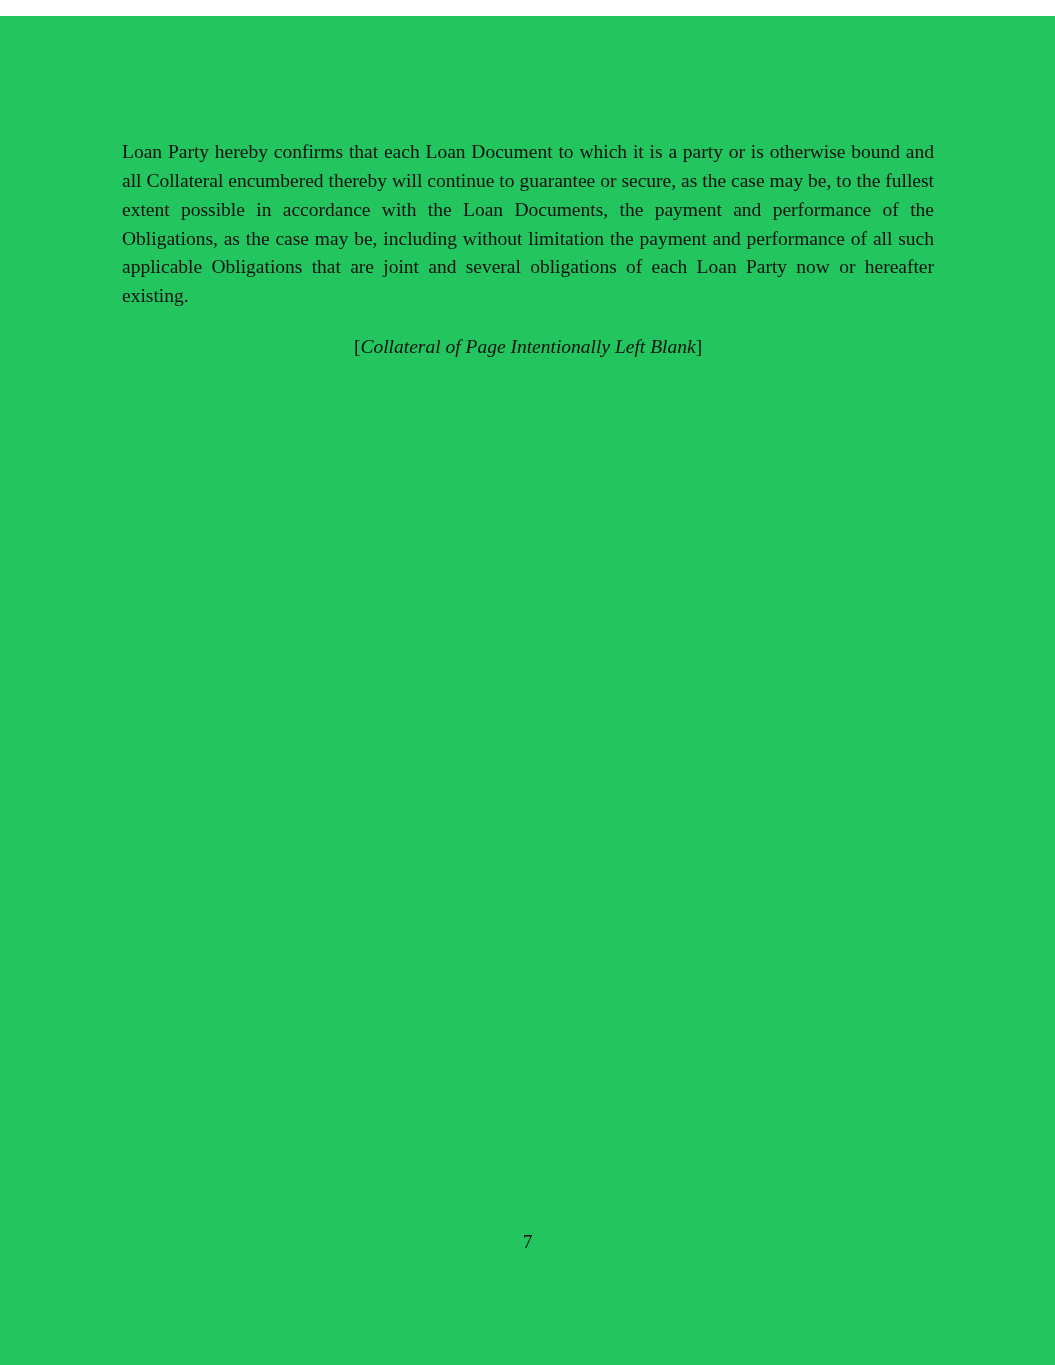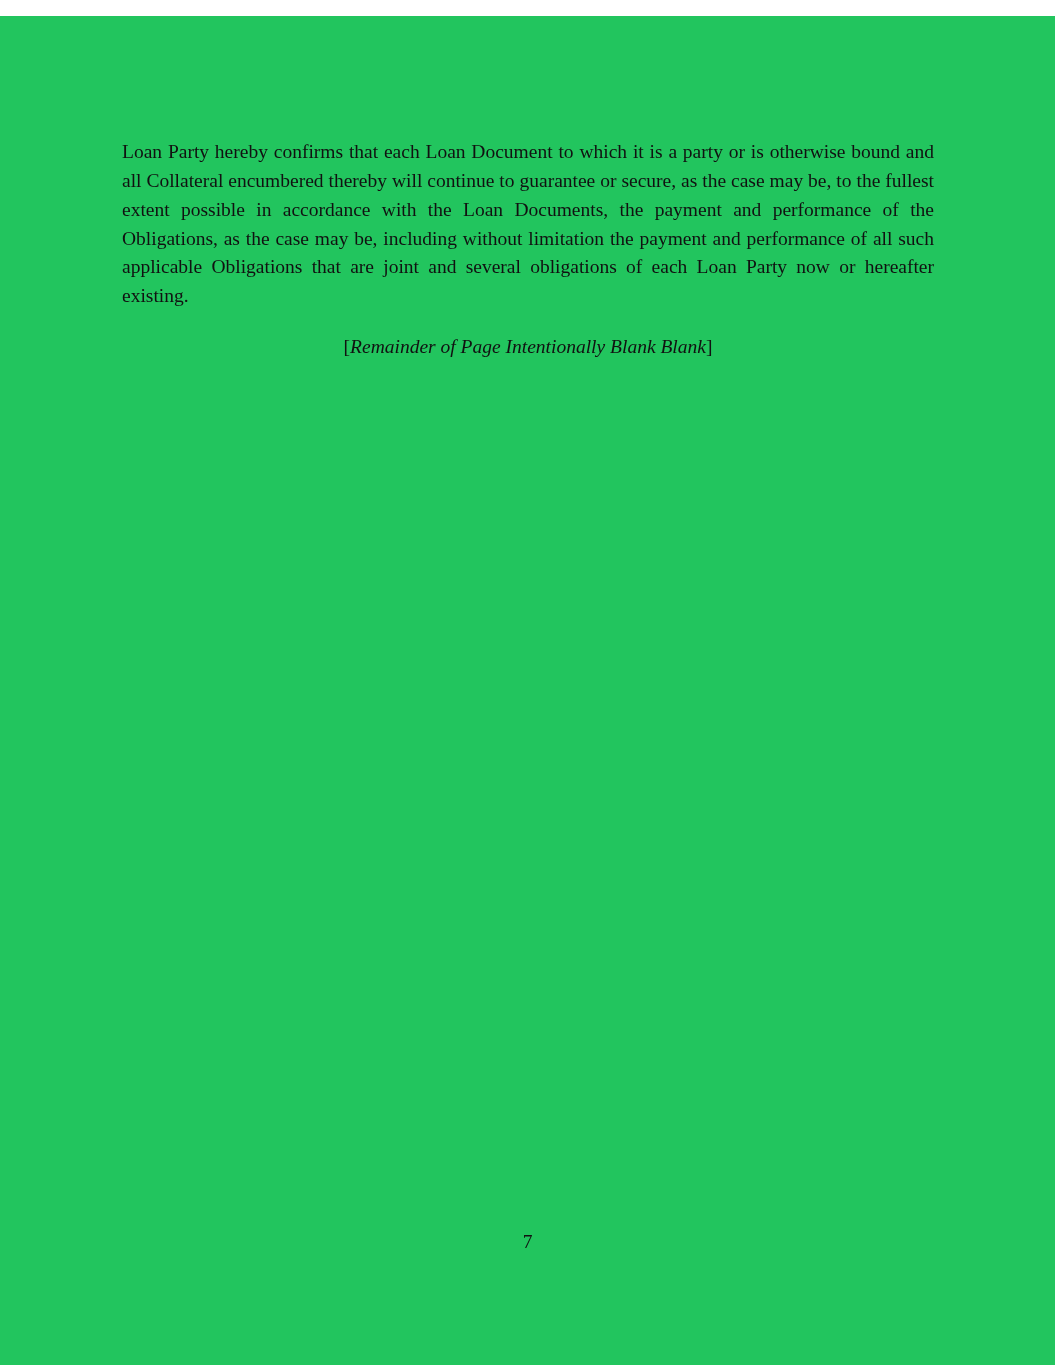--- a/index.html
+++ b/index.html
@@ -55,20 +55,20 @@
 </head>
 <body>
 
 <div class="page">
 
   <div class="content">
 
     <p class="body-paragraph">Loan Party hereby confirms that each Loan Document to which it is a party or is otherwise bound and all Collateral encumbered thereby will continue to guarantee or secure, as the case may be, to the fullest extent possible in accordance with the Loan Documents, the payment and performance of the Obligations, as the case may be, including without limitation the payment and performance of all such applicable Obligations that are joint and several obligations of each Loan Party now or hereafter existing.</p>
 
     <div class="centered-note">
-      <span>[</span><span class="italic">Remainder of Page Intentionally Blank Blank</span><span>]</span>
+      <span>[</span><span class="italic">Collateral of Page Intentionally Left Blank</span><span>]</span>
     </div>
 
   </div>
 
   <div class="page-number">7</div>
 
 </div>
 
 </body></html>

